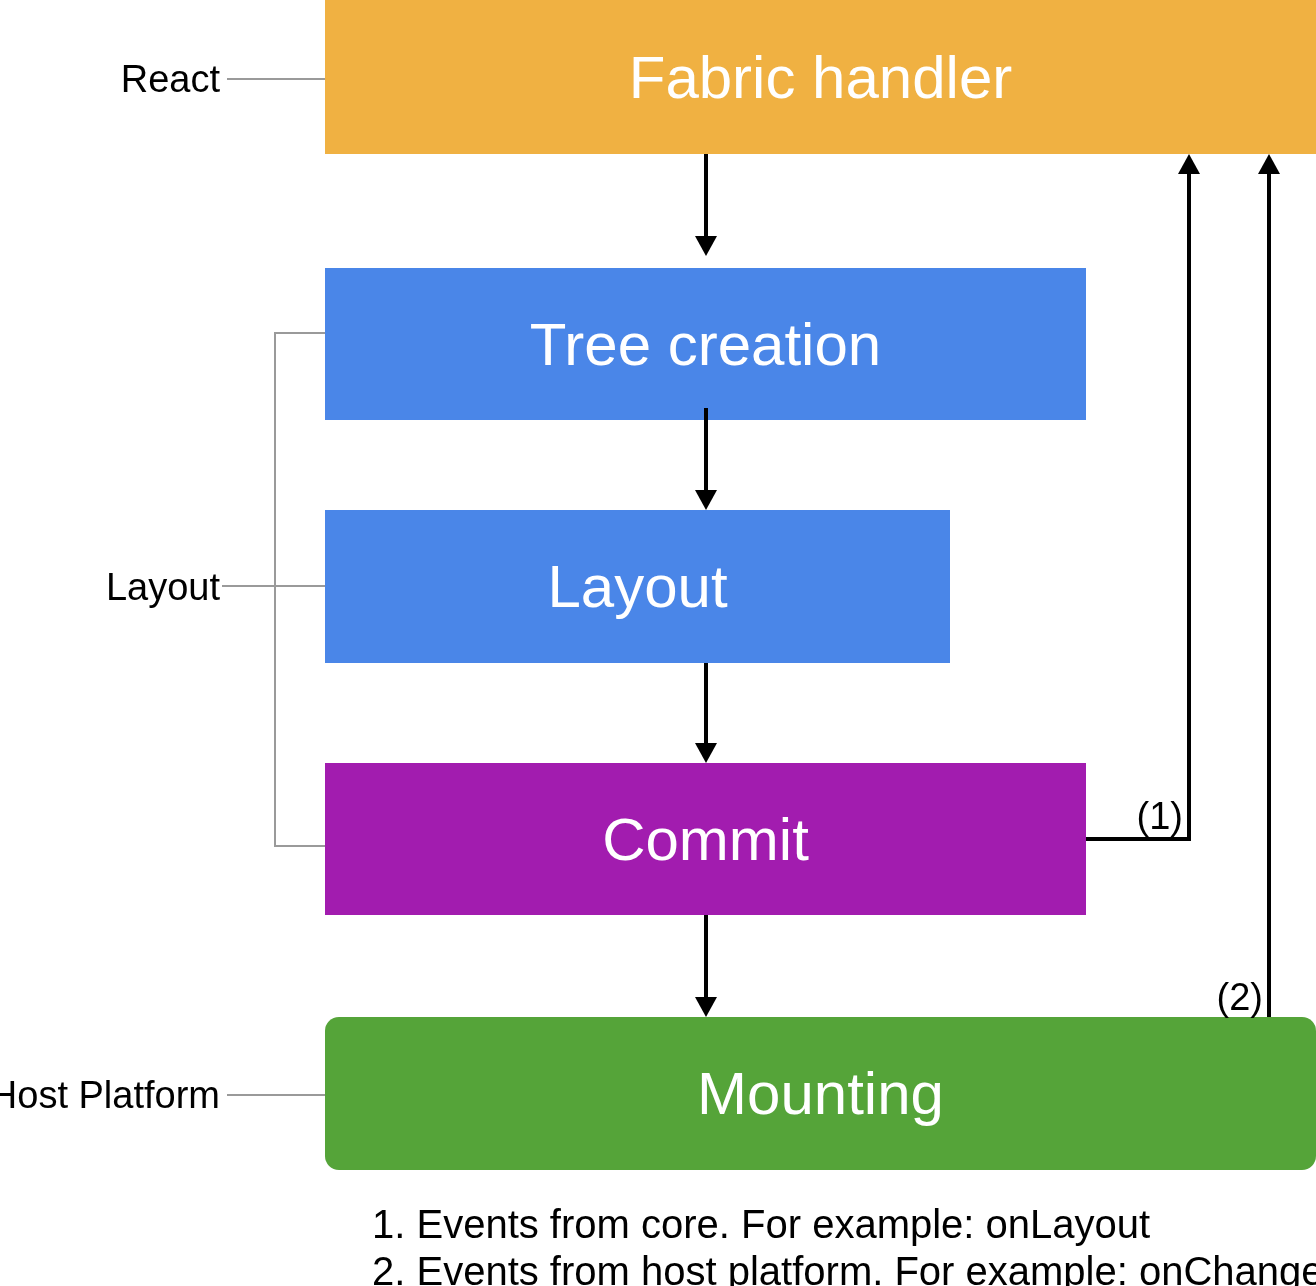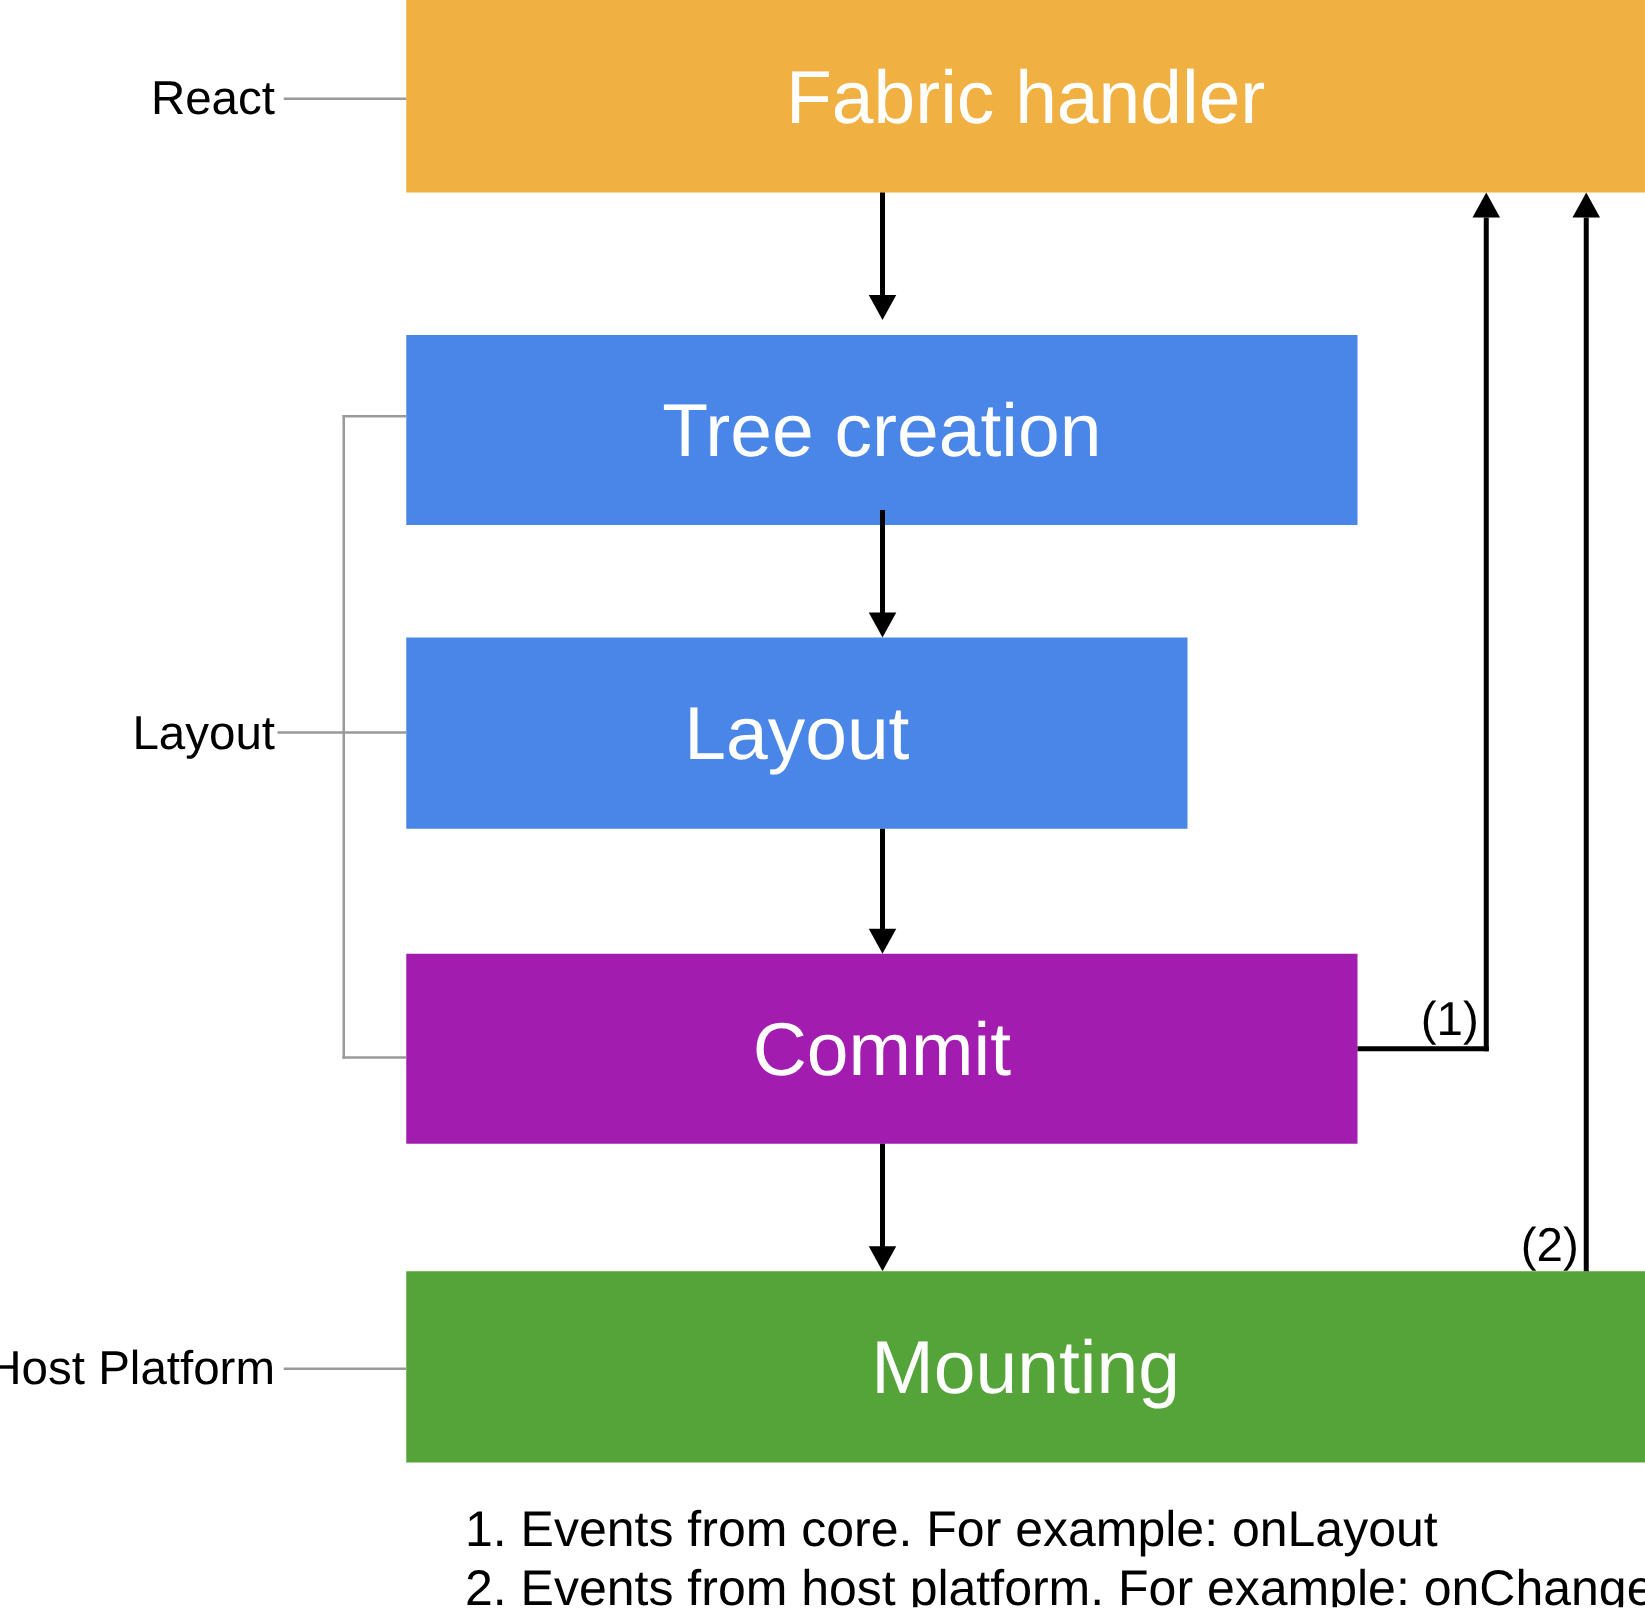--- a/index.html
+++ b/index.html
@@ -75,21 +75,21 @@
   </div>
   <div class="box" id="box-tree" style="background-color: rgb(74, 134, 232);">
     <span>Tree creation</span>
   </div>
   <div class="box" id="box-layout" style="background-color: rgb(74, 134, 232);">
     <span>Layout</span>
   </div>
   <div class="box" id="box-commit" style="background-color: #a21caf;">
     <span>Commit</span>
   </div>
-  <div class="box" id="box-mount" style="background-color: rgb(85, 164, 57);">
+  <div class="box" id="box-mount" style="background-color: rgb(85, 164, 57); border-radius: 14px;">
     <span>Mounting</span>
   </div>
 
   <div class="side-label" id="lbl-react">React</div>
   <div class="side-label" id="lbl-fabric">Layout</div>
   <div class="side-label" id="lbl-host">Host Platform</div>
 
   <div class="hline" id="line-react" style="background-color: rgb(154, 154, 154);"></div>
   <div class="hline" id="line-fabric" style="background-color: rgb(154, 154, 154);"></div>
   <div class="hline" id="line-host" style="background-color: rgb(154, 154, 154);"></div>

